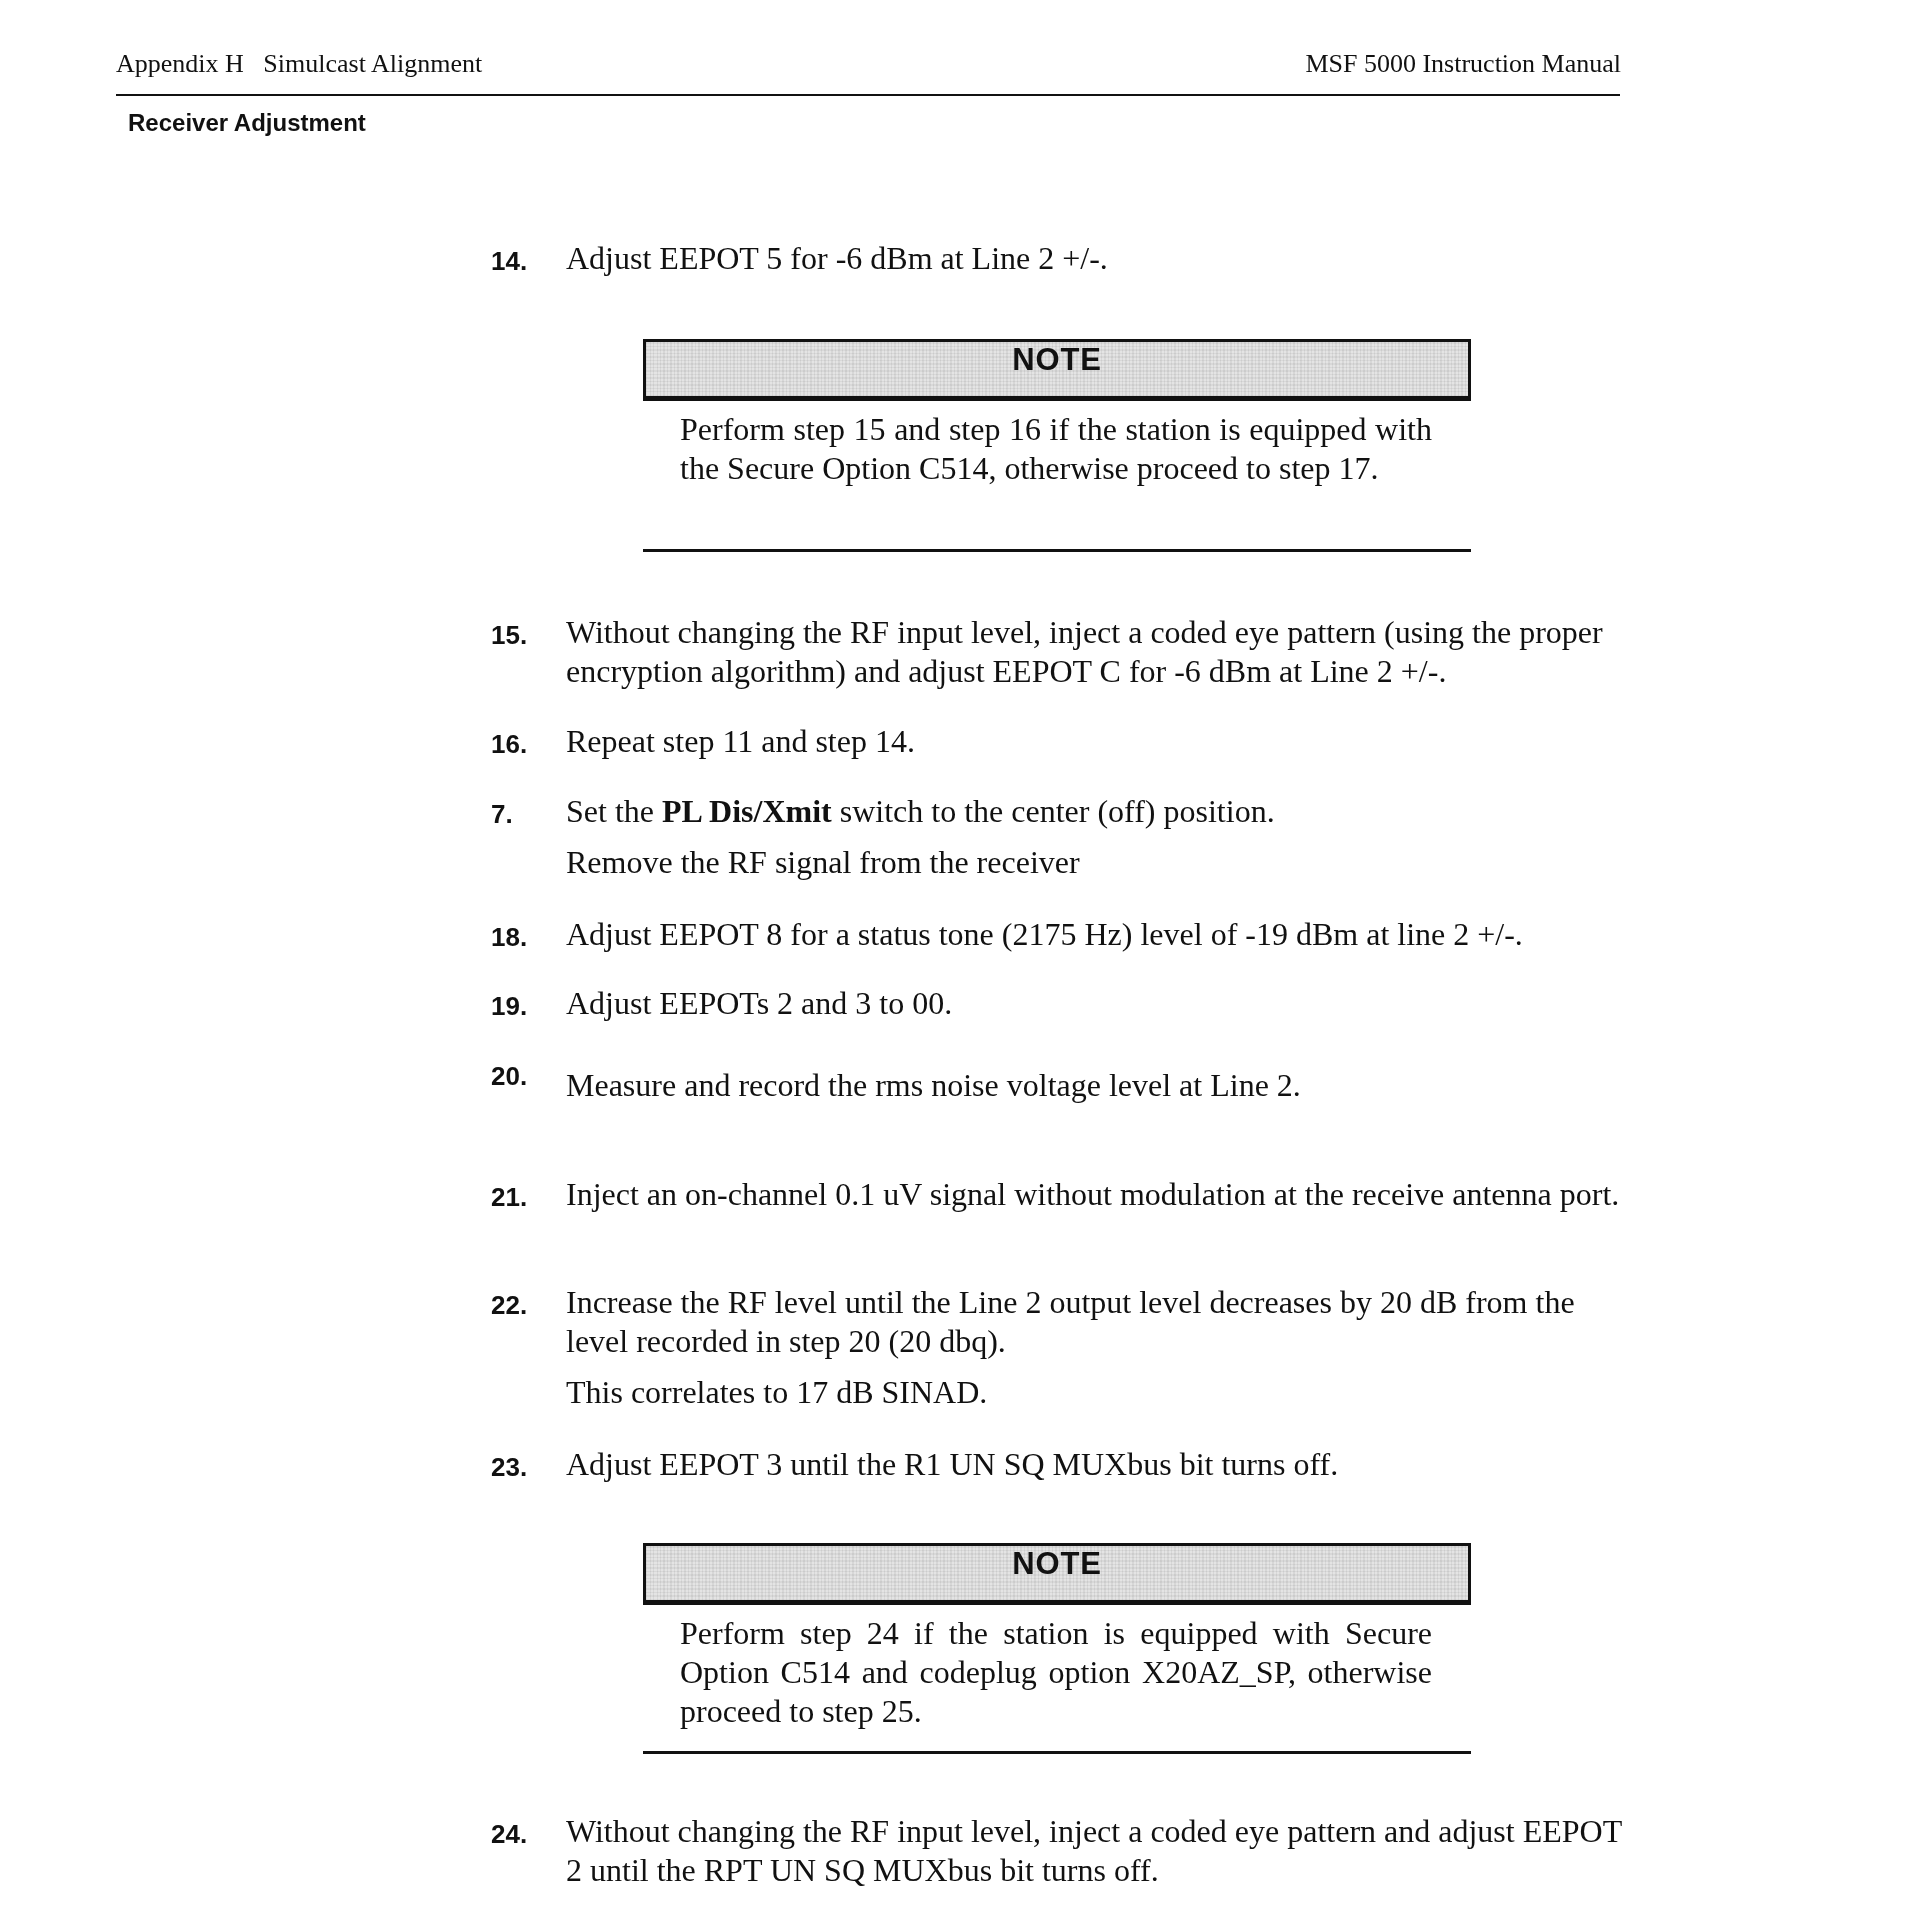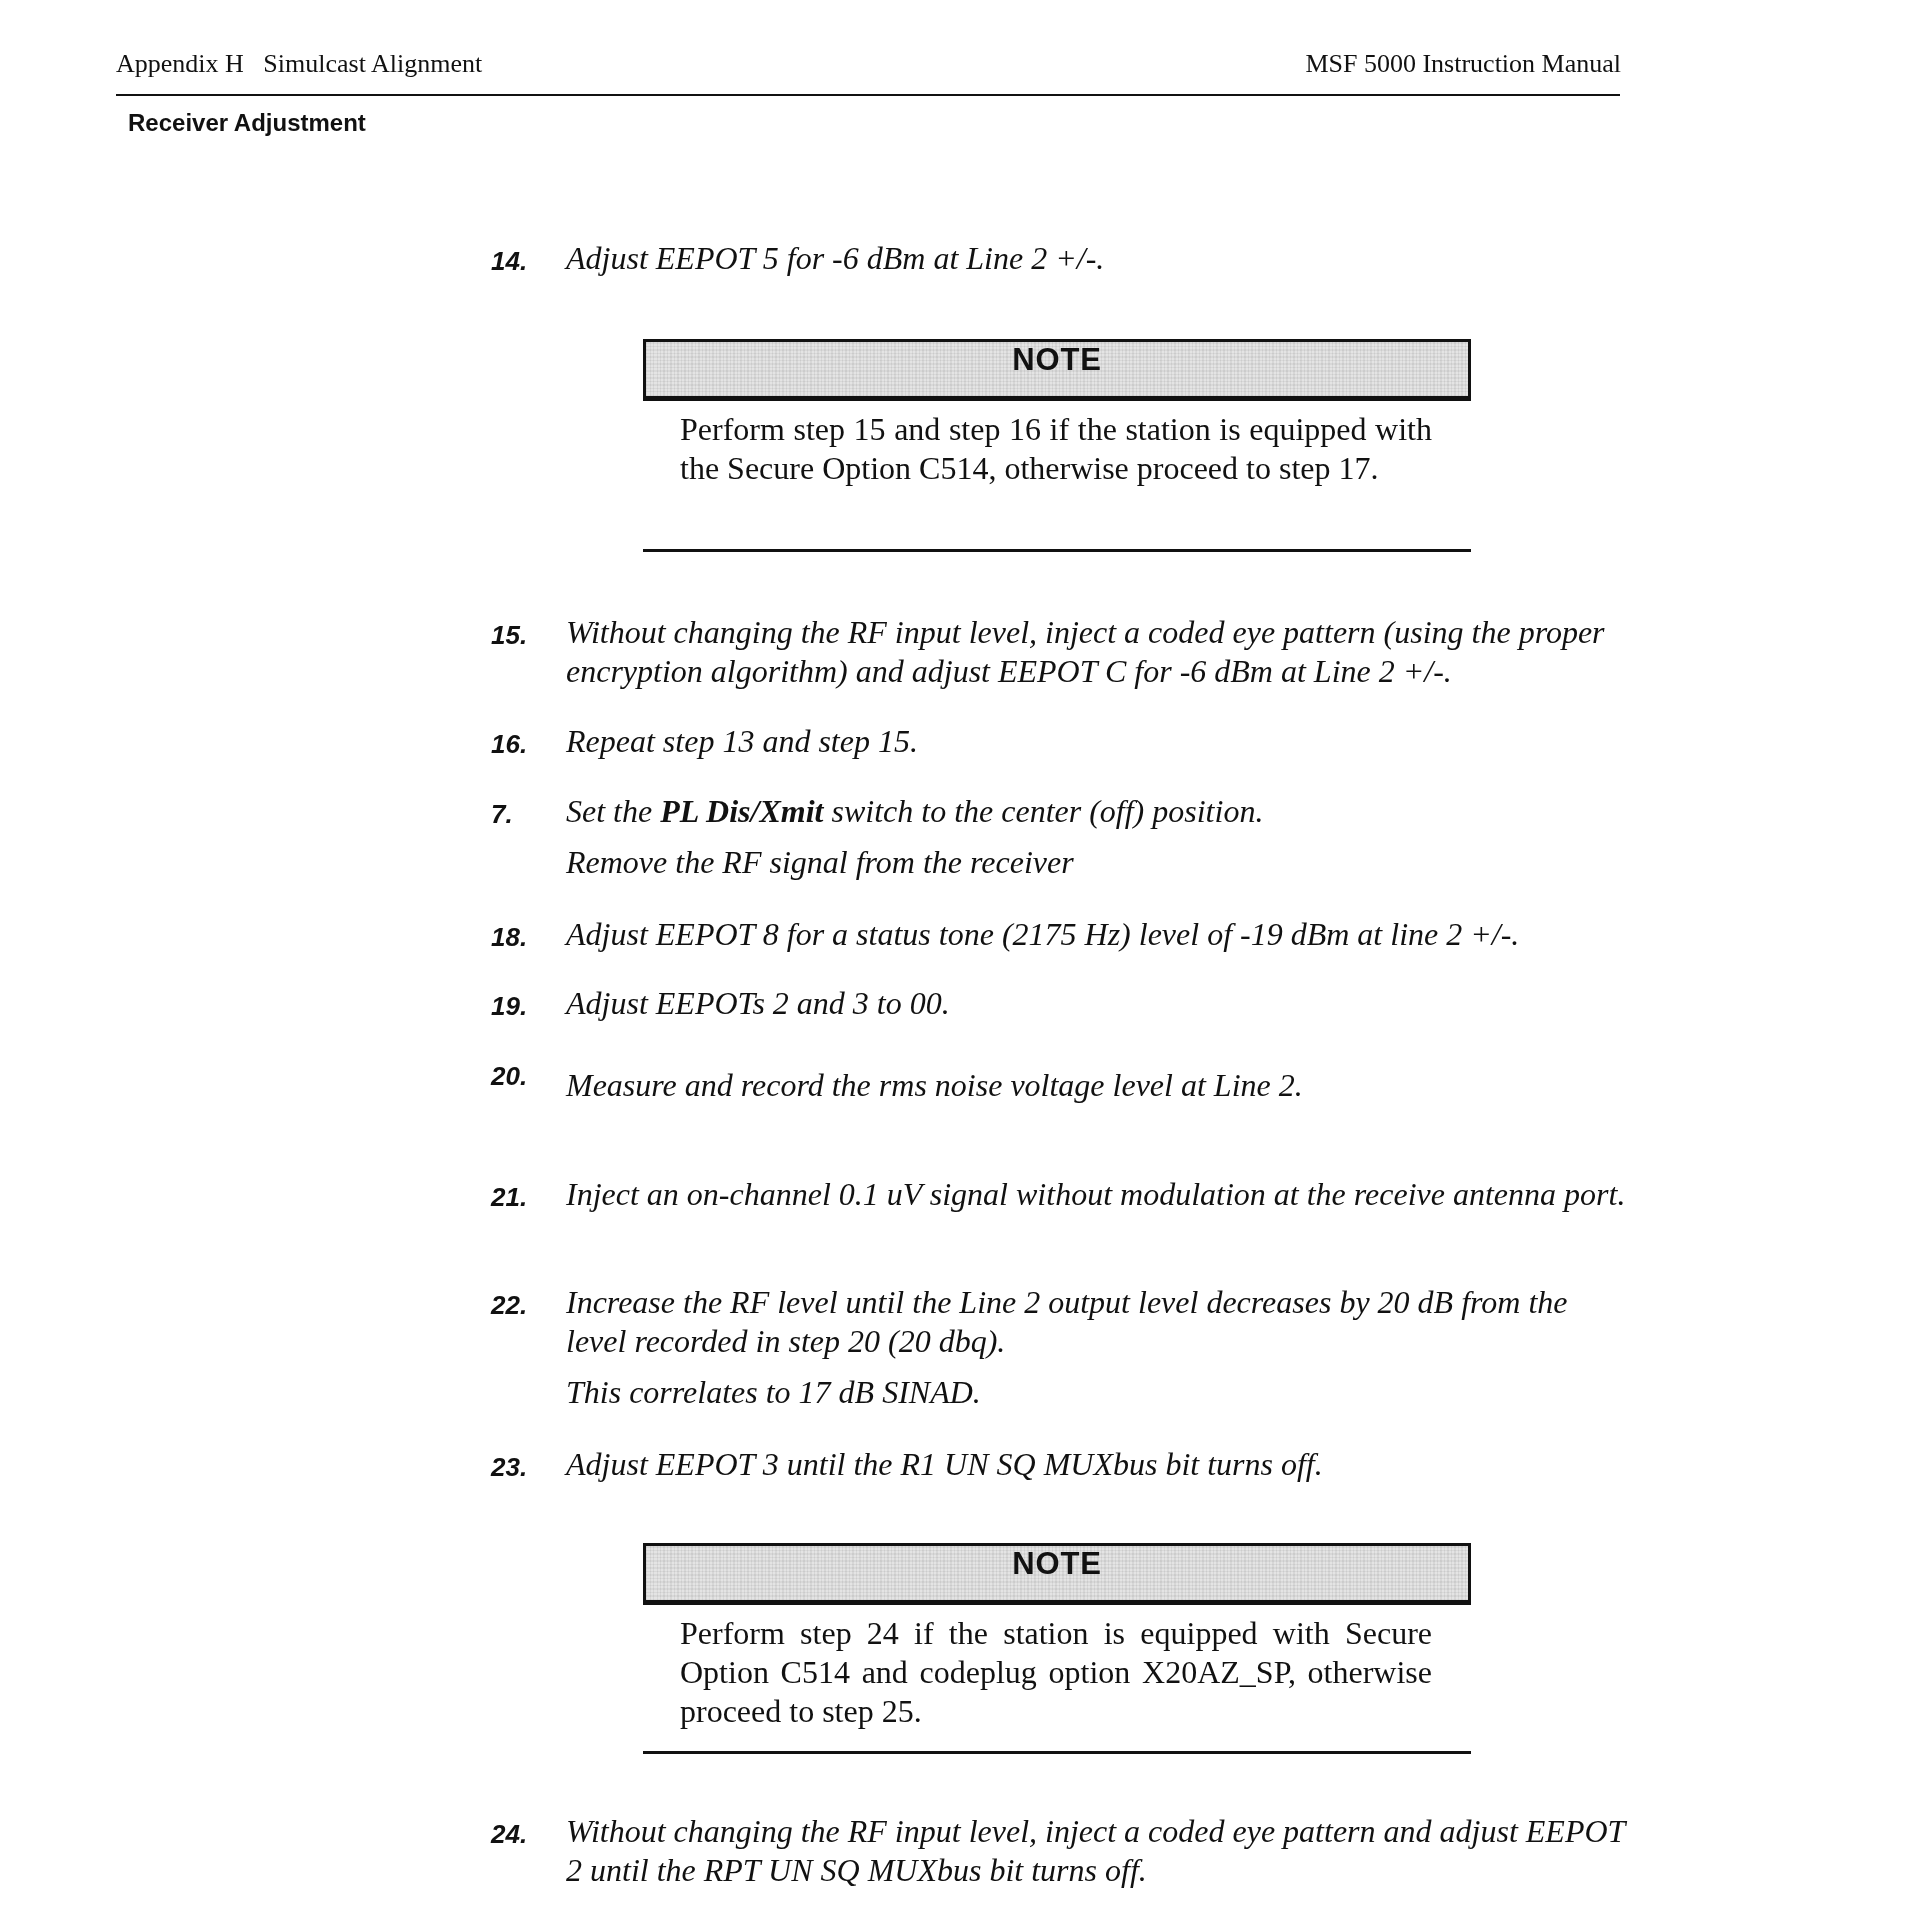--- a/index.html
+++ b/index.html
@@ -5,21 +5,21 @@
   html, body { margin: 0; padding: 0; background: #ffffff; }
   body { width: 1938px; height: 2552px; position: relative; overflow: hidden; color: #111111; }
   .serif { font-family: "Liberation Serif", "DejaVu Serif", serif; }
   .sans { font-family: "Liberation Sans", "DejaVu Sans", sans-serif; }
 
   .hdr-left { position: absolute; left: 116px; top: 49px; font-size: 26px; }
   .hdr-right { position: absolute; right: 317px; top: 49px; font-size: 26px; text-align: center; }
   .hdr-rule { position: absolute; left: 116px; width: 1504px; top: 94px; height: 2.3px; background: #111; }
   .section { position: absolute; left: 116px; top: 109px; font-size: 24px; font-weight: bold; margin-left: 12px; }
 
-  .step { position: absolute; left: 491px; width: 1140px; font-size: 32px; line-height: 39px; font-style: italic; }
+  .step { position: absolute; left: 491px; width: 1140px; font-size: 32px; line-height: 39px; }
   .step .num { position: absolute; left: 0; font-family: "Liberation Sans", "DejaVu Sans", sans-serif; font-weight: bold; font-size: 26px; top: 3.1px; }
   .step .text { margin-left: 75px; }
   .step .sub { margin-left: 75px; margin-top: 12.3px; }
   .step b { font-weight: bold; }
 
   .note { position: absolute; left: 643px; width: 828px; }
   .note-head { border: 3.9px solid #111; border-bottom-width: 5.4px; height: 54px; display: flex; align-items: flex-start; justify-content: center;
     background-color: #e4e4e4;
     background-image: repeating-linear-gradient(90deg, rgba(0,0,0,0.06) 0 1.2px, transparent 1.2px 3.5px),
                       repeating-linear-gradient(0deg, rgba(0,0,0,0.05) 0 1.2px, transparent 1.2px 3.5px); }
@@ -50,21 +50,21 @@
   <div class="note-rule" style="top:210px;"></div>
 </div>
 
 <div class="step serif" style="top:613px;">
   <span class="num">15.</span>
   <div class="text">Without changing the RF input level, inject a coded eye pattern (using the proper encryption algorithm) and adjust EEPOT C for -6 dBm at Line 2 +/-.</div>
 </div>
 
 <div class="step serif" style="top:722px;">
   <span class="num">16.</span>
-  <div class="text">Repeat step 13 and step 15.</div>
+  <div class="text">Repeat step 11 and step 14.</div>
 </div>
 
 <div class="step serif" style="top:792px;">
   <span class="num">7.</span>
   <div class="text"><span>Set the </span><b>PL Dis/Xmit</b><span> switch to the center (off) position.</span></div>
   <div class="sub">Remove the RF signal from the receiver</div>
 </div>
 
 <div class="step serif" style="top:915px;">
   <span class="num">18.</span>

